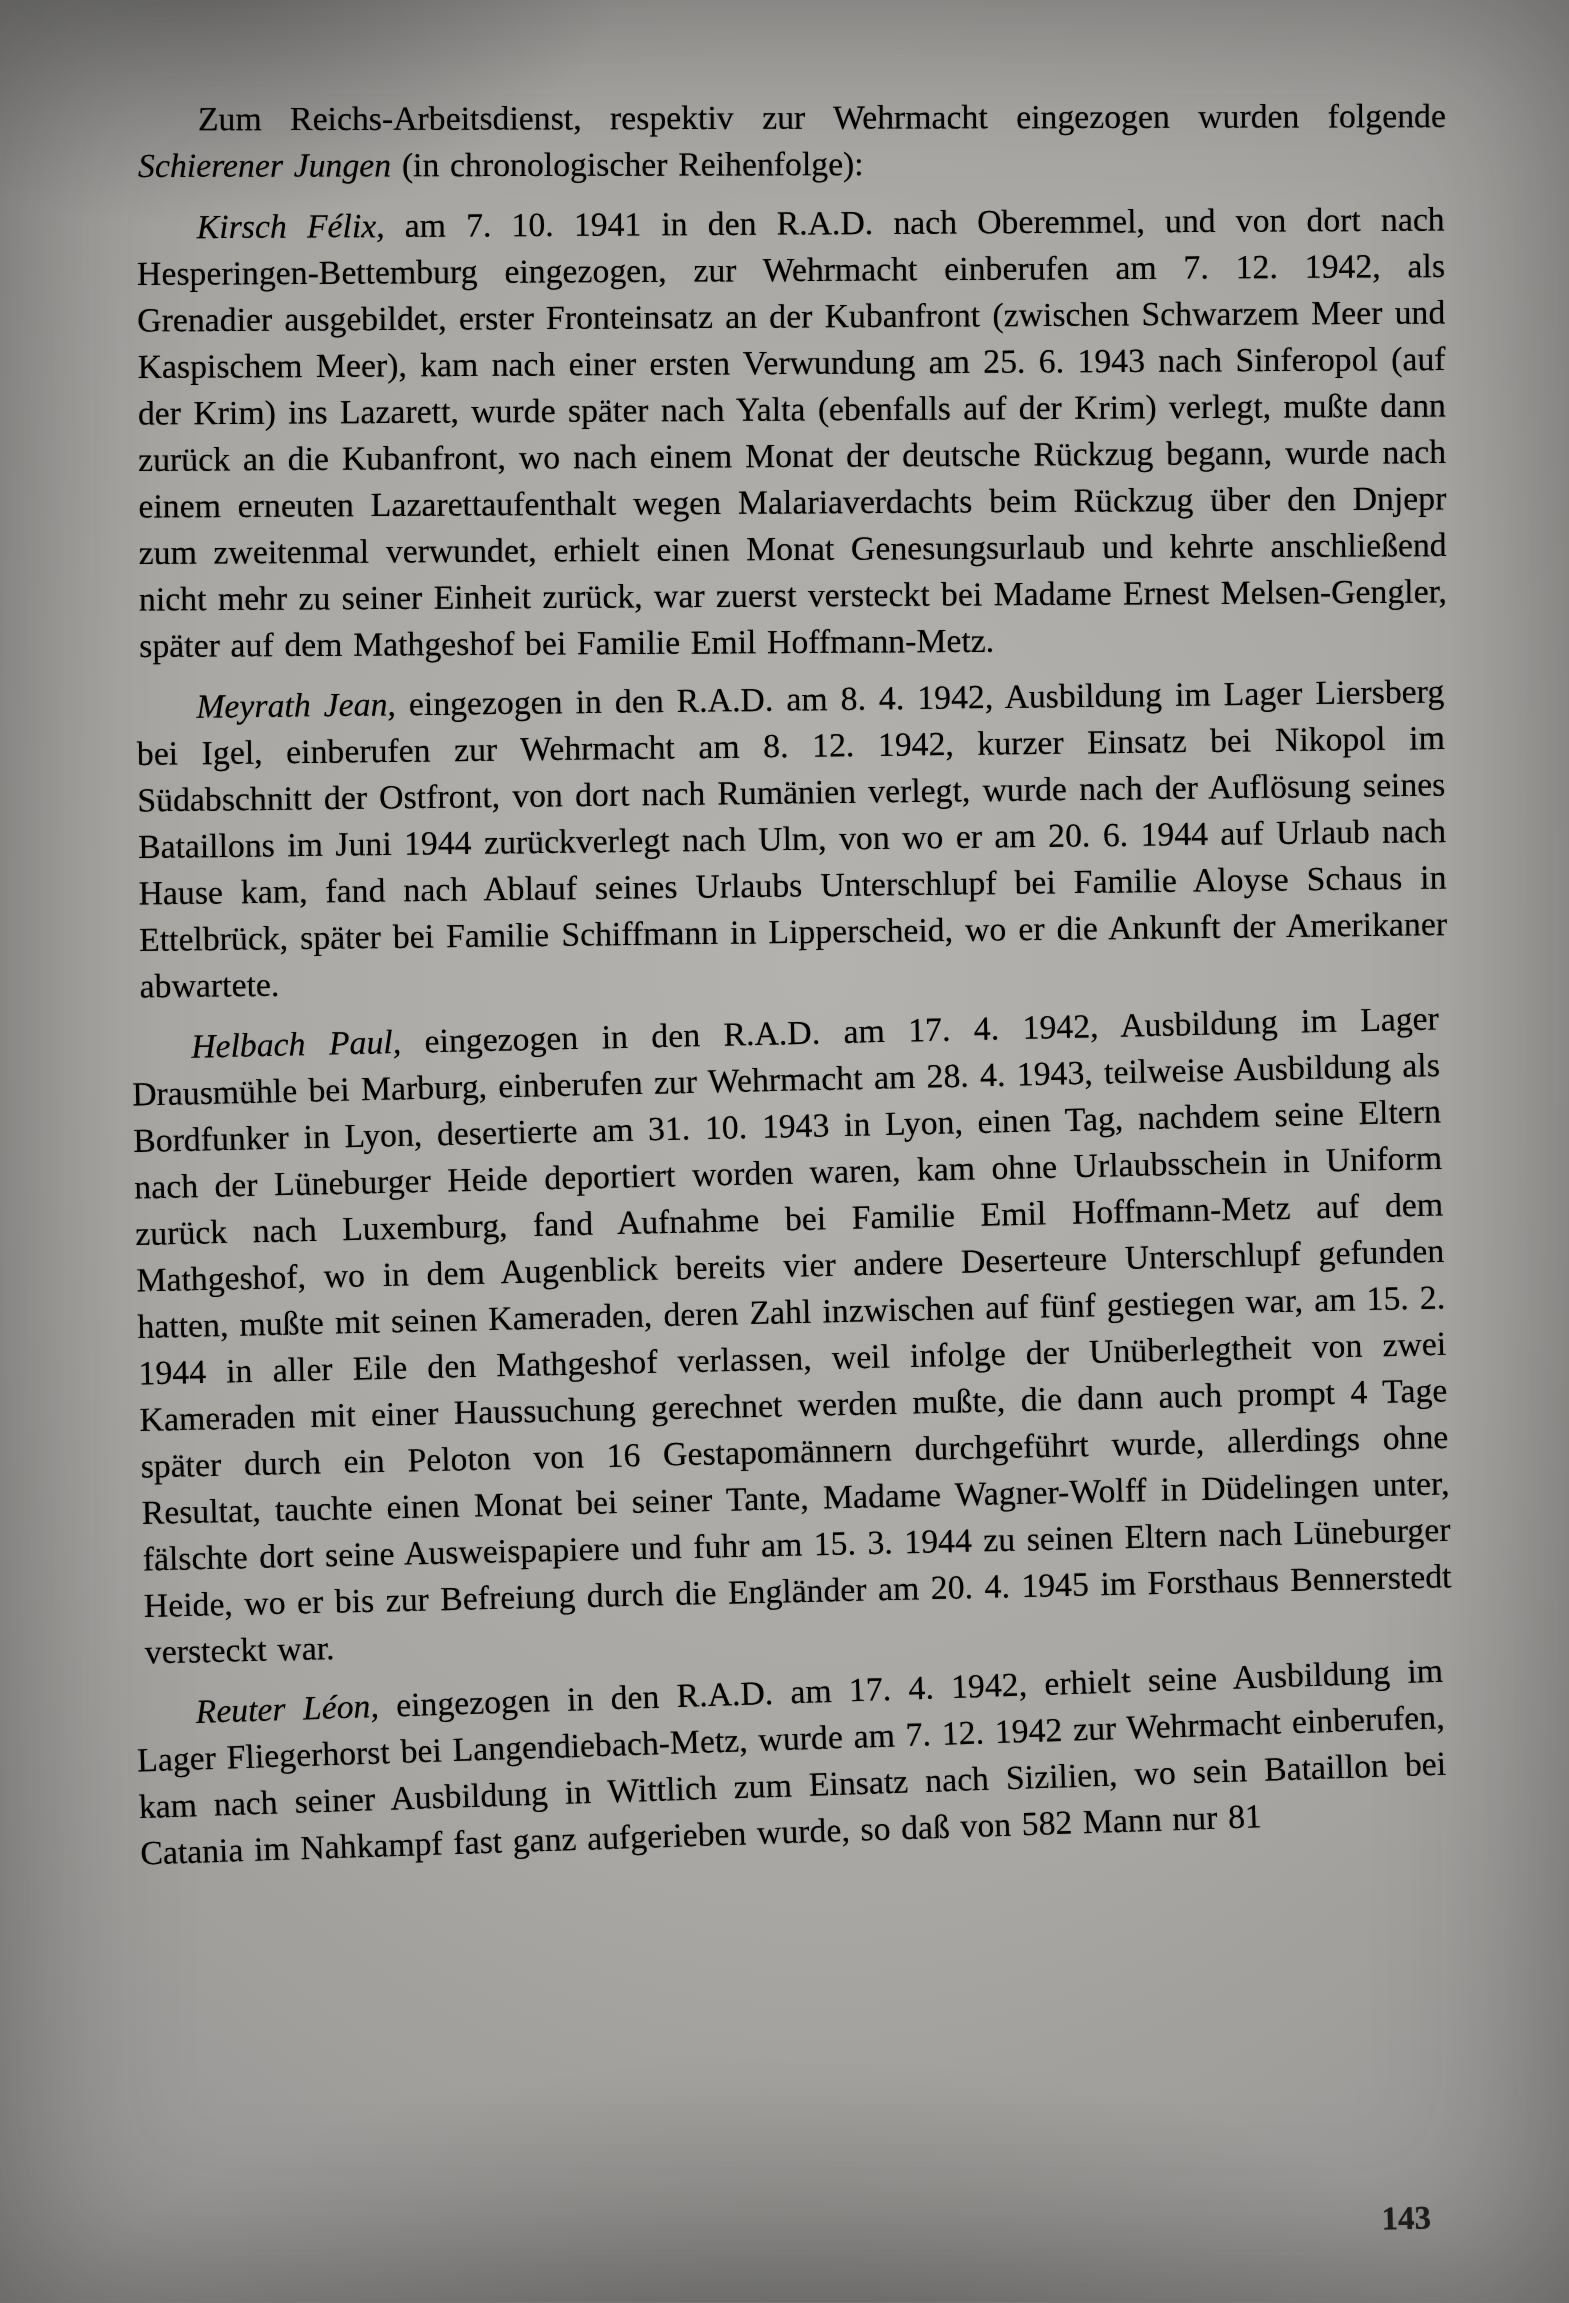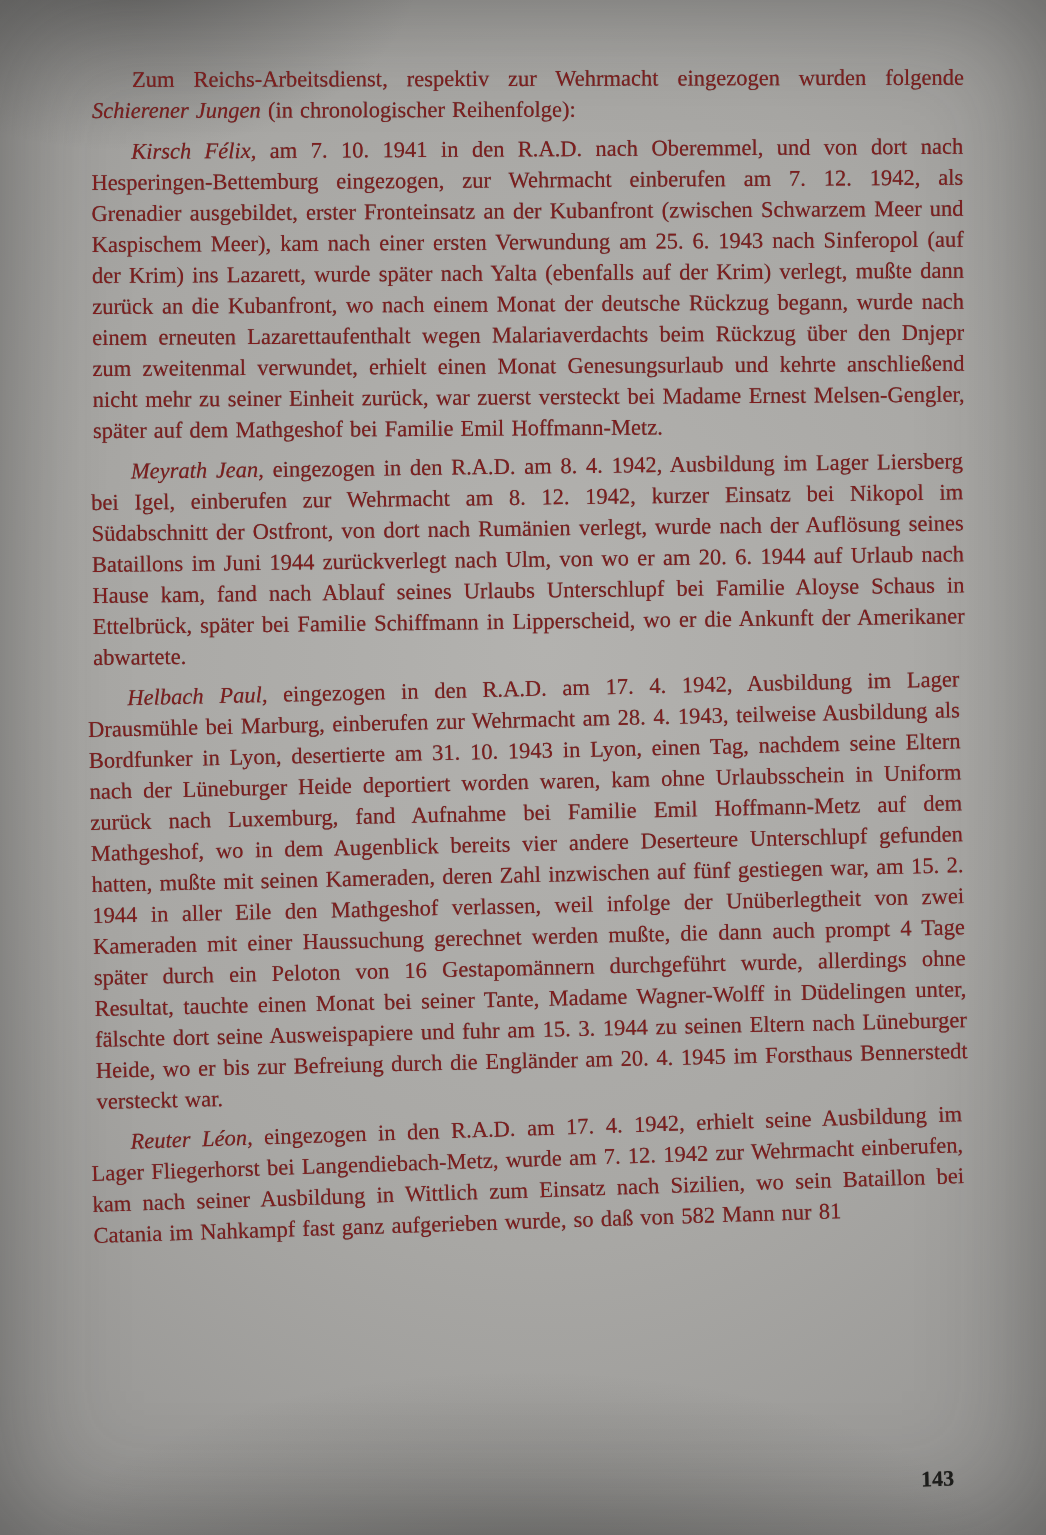--- a/index.html
+++ b/index.html
@@ -13,21 +13,21 @@
       radial-gradient(ellipse 900px 1100px at 52% 42%, #b3b2af 0%, #a8a7a4 55%, #949391 100%);
     background-color:#9e9d9a;
     font-family:"Liberation Serif", serif;
   }
   .vignette{
     position:absolute;inset:0;pointer-events:none;
     box-shadow:inset 0 0 120px rgba(30,30,30,.45);
   }
   .page-text{
     position:absolute;left:92px;top:64px;width:872px;
-    color:#7f1d1d;
+    color:#000000;
     font-size:22.5px;line-height:31px;
     text-align:justify;
     word-spacing:1.5px;
     text-shadow:0 0 0.7px rgba(25,25,22,.6);
   }
   .para{
     margin:0 0 10px 0;
     text-indent:40px;
     transform-origin:left center;
   }

